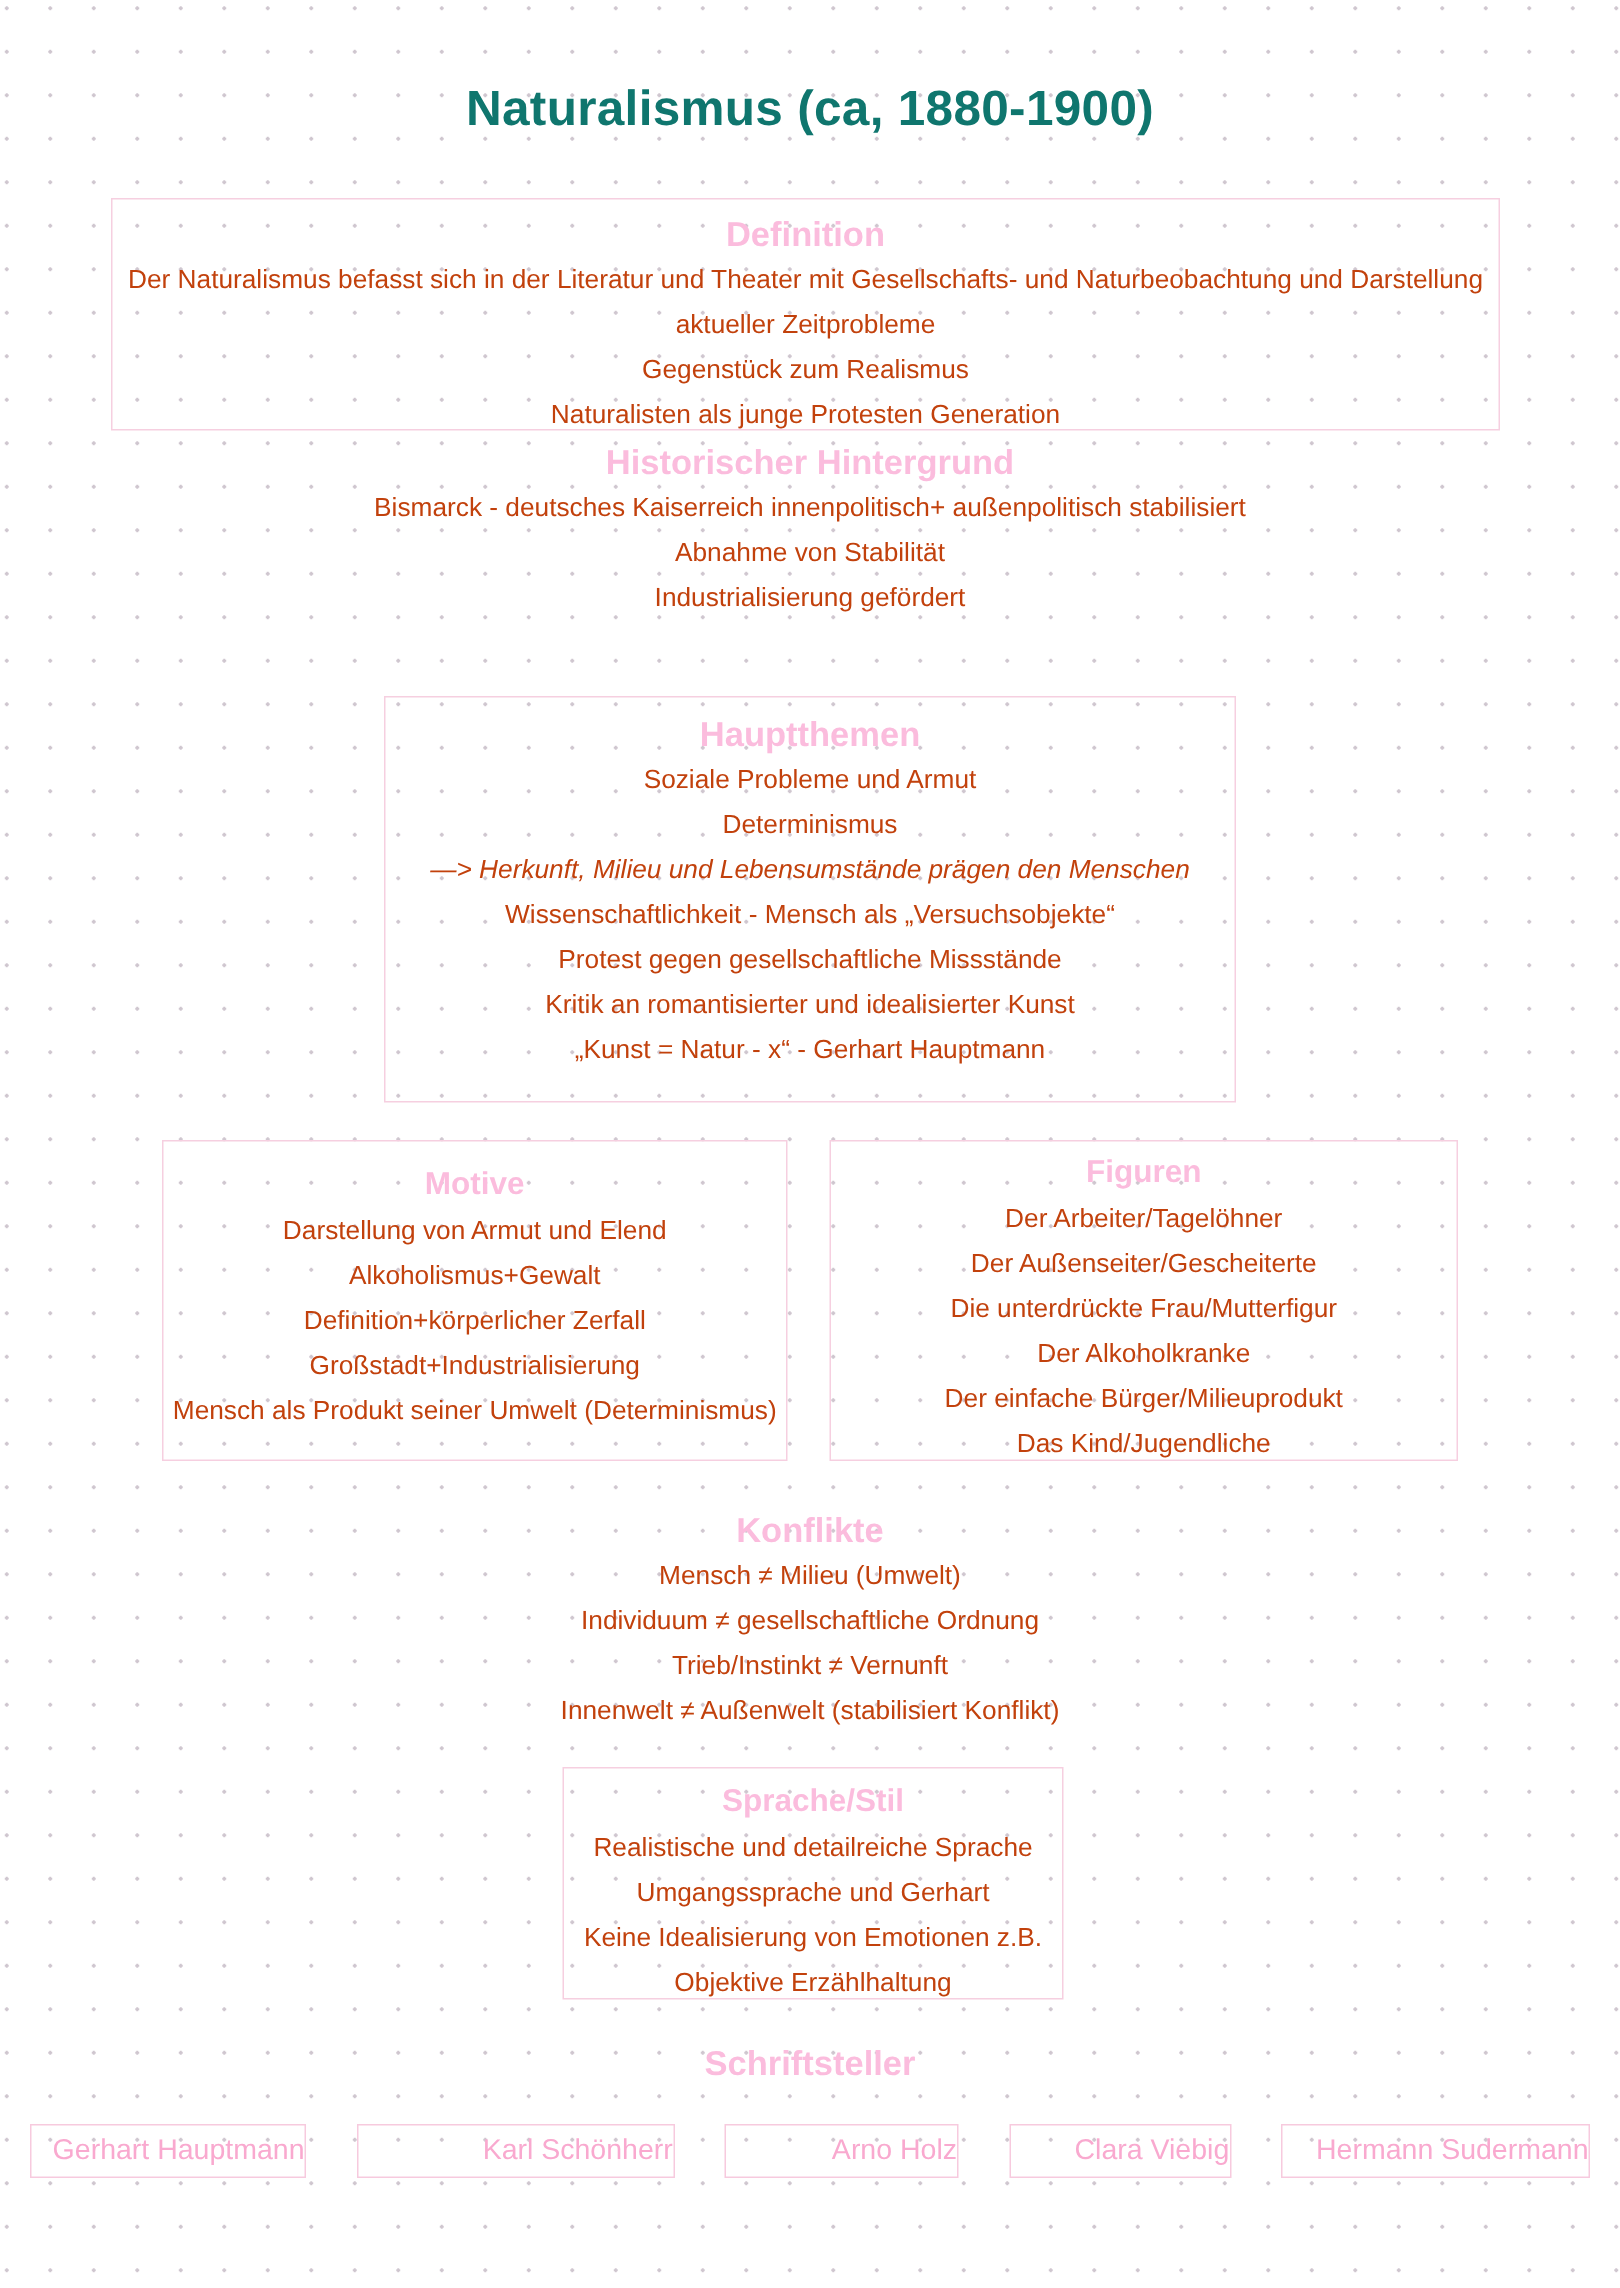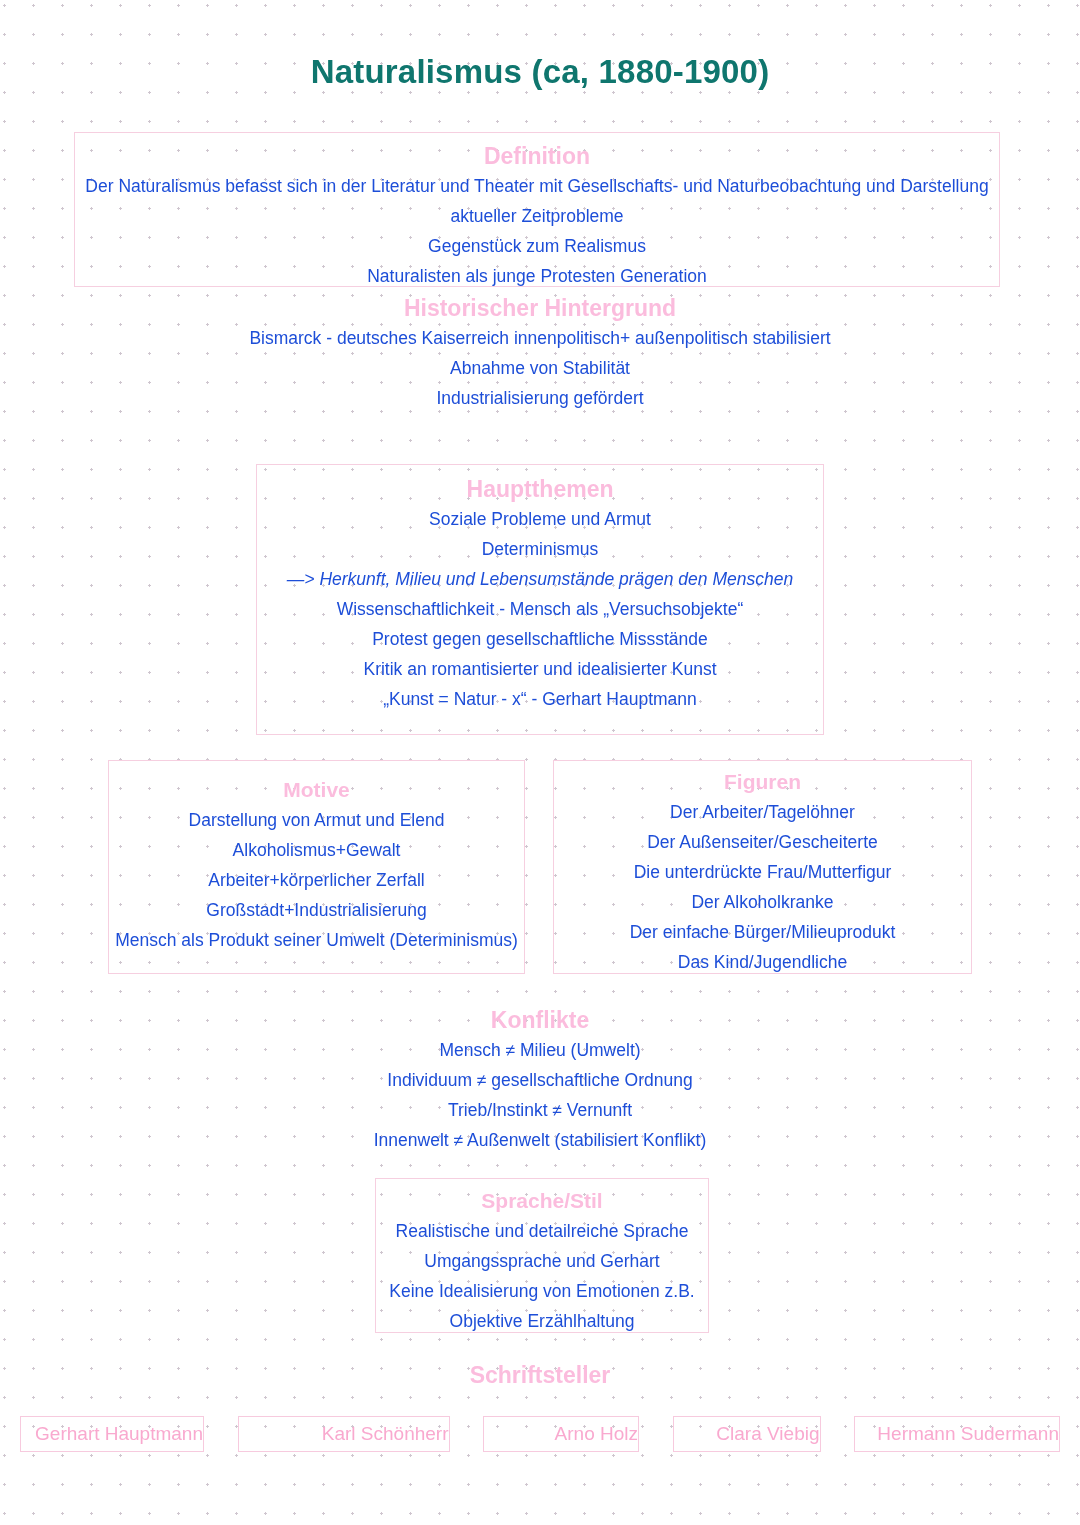--- a/index.html
+++ b/index.html
@@ -49,21 +49,21 @@
 
   .sec-title.sm {
     font-size: 21px;
   }
 
   
   .line {
     text-align: center;
     font-size: 17.5px;
     line-height: 30px;
-    color: #1d4ed8;
+    color: #c2410c;
     white-space: nowrap;
   }
   .line.ital {
     font-style: italic;
   }
 
   
   .box {
     border: 1px solid #f6cfe0;
     box-sizing: border-box;
@@ -188,21 +188,21 @@
     <div class="line">Wissenschaftlichkeit - Mensch als „Versuchsobjekte“</div>
     <div class="line">Protest gegen gesellschaftliche Missstände</div>
     <div class="line">Kritik an romantisierter und idealisierter Kunst</div>
     <div class="line">„Kunst = Natur - x“ - Gerhart Hauptmann</div>
   </section>
 
   <section class="box" id="motive-box">
     <div class="sec-title sm">Motive</div>
     <div class="line">Darstellung von Armut und Elend</div>
     <div class="line">Alkoholismus+Gewalt</div>
-    <div class="line">Arbeiter+körperlicher Zerfall</div>
+    <div class="line">Definition+körperlicher Zerfall</div>
     <div class="line">Großstadt+Industrialisierung</div>
     <div class="line">Mensch als Produkt seiner Umwelt (Determinismus)</div>
   </section>
 
   <section class="box" id="figuren-box">
     <div class="sec-title sm">Figuren</div>
     <div class="line">Der Arbeiter/Tagelöhner</div>
     <div class="line">Der Außenseiter/Gescheiterte</div>
     <div class="line">Die unterdrückte Frau/Mutterfigur</div>
     <div class="line">Der Alkoholkranke</div>

